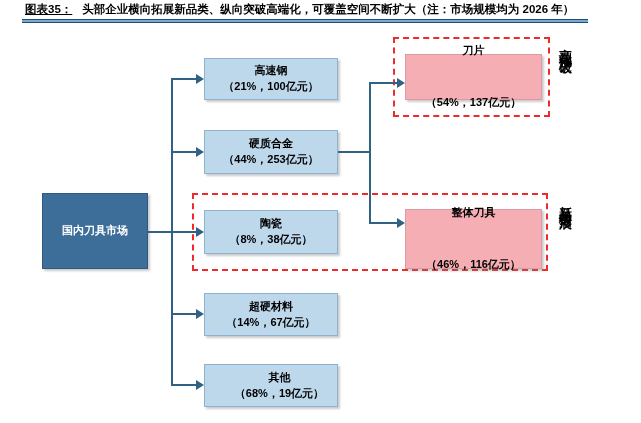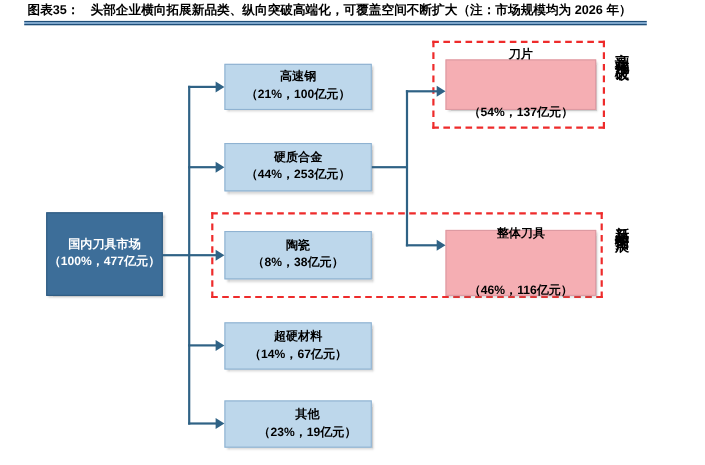--- a/index.html
+++ b/index.html
@@ -6,21 +6,21 @@
     --rule-dark:#1F4E79; --rule-light:#7FA7CC;
     --root-fill:#3D6E99; --root-border:#2F5A80;
     --material-fill:#BDD7EB; --material-border:#8FB2D1;
     --product-fill:#F5AEB3; --product-border:#DD9AA2;
     --connector:#2F6285; --highlight-dash:#EE2B2B;
   }
   html,body{margin:0;padding:0;}
   body{font-family:"Liberation Sans","DejaVu Sans",sans-serif;background:#fff;}
   .canvas{position:relative;width:641px;height:423px;background:#fff;overflow:hidden;}
   .caption{position:absolute;left:25px;top:2px;font-size:11.5px;font-weight:bold;color:#000;white-space:nowrap;}
-  .caption .cap-label{margin-right:10px;}
+  .caption .cap-label{margin-right:10px;text-decoration:underline;}
   .rule{position:absolute;left:22px;top:19px;width:566px;height:4px;
     background:linear-gradient(to bottom,var(--rule-dark) 0 25%,var(--rule-light) 25% 75%,var(--rule-dark) 75% 100%);}
   .box{position:absolute;display:flex;flex-direction:column;align-items:center;justify-content:center;
     text-align:center;font-weight:bold;font-size:11px;line-height:1.45;border:1px solid;
     box-shadow:2px 2px 2px rgba(125,125,125,.40);box-sizing:border-box;}
   .root-box{background:var(--root-fill);border-color:var(--root-border);color:#fff;}
   .material{background:var(--material-fill);border-color:var(--material-border);color:#000;}
   .product{background:var(--product-fill);border-color:var(--product-border);color:#000;gap:36px;}
   .dashed{position:absolute;border:2px dashed var(--highlight-dash);box-sizing:border-box;background:transparent;}
   .vlabel{position:absolute;writing-mode:vertical-rl;text-orientation:upright;
@@ -38,42 +38,41 @@
   <div class="caption">
     <span class="cap-label">图表35：</span><span>头部企业横向拓展新品类、纵向突破高端化，可覆盖空间不断扩大（注：市场规模均为 2026 年）</span>
   </div>
   <div class="rule"></div>
 
   <div class="dashed" style="left:393px;top:37px;width:157px;height:80px;"></div>
   <div class="dashed" style="left:192px;top:193px;width:356px;height:78px;"></div>
 
   <div class="box root-box" style="left:42px;top:193px;width:106px;height:76px;">
     <span>国内刀具市场</span>
-    <span>（100%，477亿元）</span>
   </div>
 
   <div class="box material" style="left:204px;top:58px;width:134px;height:42px;">
     <span>高速钢</span>
     <span>（21%，100亿元）</span>
   </div>
   <div class="box material" style="left:204px;top:130px;width:134px;height:44px;">
     <span>硬质合金</span>
     <span>（44%，253亿元）</span>
   </div>
   <div class="box material" style="left:204px;top:210px;width:134px;height:44px;">
     <span>陶瓷</span>
     <span>（8%，38亿元）</span>
   </div>
   <div class="box material" style="left:204px;top:293px;width:134px;height:43px;">
     <span>超硬材料</span>
     <span>（14%，67亿元）</span>
   </div>
   <div class="box material" style="left:204px;top:364px;width:134px;height:43px;padding-left:17px;">
     <span>其他</span>
-    <span>（23%，19亿元）</span>
+    <span>（68%，19亿元）</span>
   </div>
 
   <div class="box product" style="left:405px;top:54px;width:137px;height:46px;">
     <span>刀片</span>
     <span>（54%，137亿元）</span>
   </div>
   <div class="box product" style="left:405px;top:209px;width:137px;height:60px;">
     <span>整体刀具</span>
     <span>（46%，116亿元）</span>
   </div>

